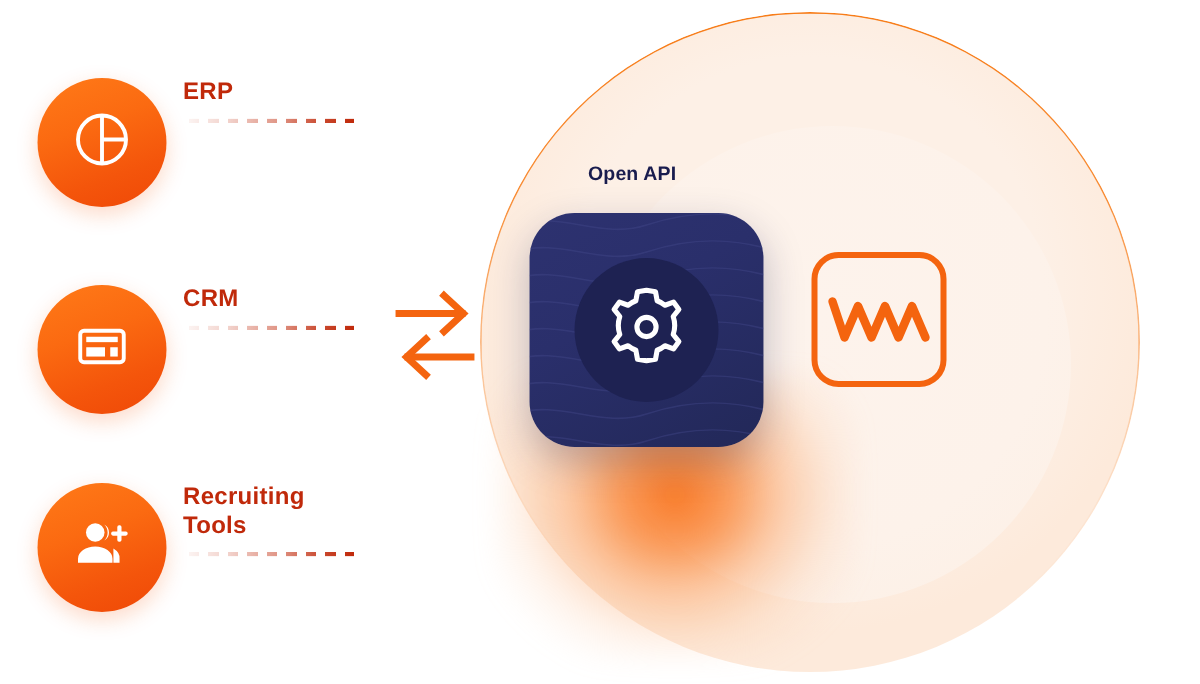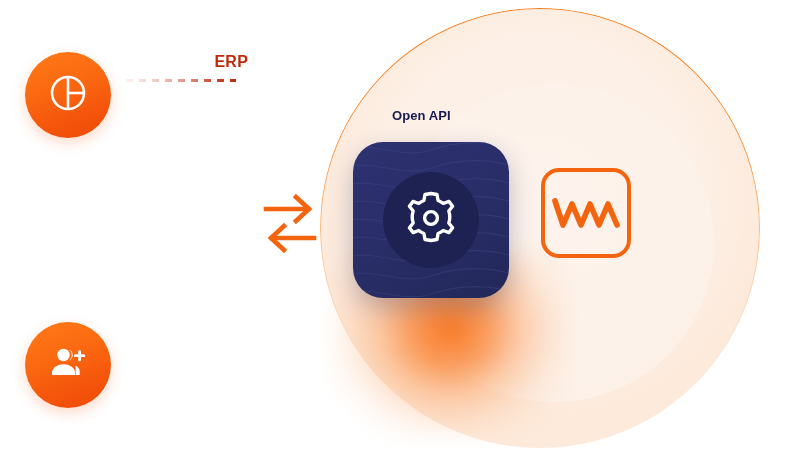--- a/index.html
+++ b/index.html
@@ -160,21 +160,21 @@
     display: flex;
     align-items: center;
     justify-content: center;
     box-shadow: 0 5px 14px rgba(244,85,11,0.22);
   }
   .row-text {
     position: absolute;
     left: 104px;
     top: 0;
     width: 126px;
-    text-align: right;
+    text-align: left;
   }
   .row-label {
     font-size: 16px;
     font-weight: bold;
     color: #c0290a;
     line-height: 19px;
     letter-spacing: 0.2px;
   }
   .dash {
     margin-top: 8px;
@@ -220,33 +220,54 @@
           <line x1="21" y1="21" x2="37" y2="21" stroke="#ffffff" stroke-width="2.6"></line>
         </svg>
       </span>
     </div>
     <div class="row-text">
       <div class="row-label">ERP</div>
       <div class="dash"></div>
     </div>
   </div>
 
+  <div class="source-row" style="top:190px;">
+    <div class="bubble">
+      <span>
+        <svg width="42" height="42" viewBox="0 0 42 42">
+          <rect x="6.5" y="10.5" width="29" height="21" rx="2.5" fill="none" stroke="#ffffff" stroke-width="2.6"></rect>
+          <rect x="10.5" y="14.5" width="21" height="3.6" fill="#ffffff"></rect>
+          <rect x="10.5" y="21.5" width="12.5" height="6.2" fill="#ffffff"></rect>
+          <rect x="26.5" y="21.5" width="5" height="6.2" fill="#ffffff"></rect>
+        </svg>
+      </span>
+    </div>
+    <div class="row-text">
+      <div class="row-label">CRM</div>
+      <div class="dash"></div>
+    </div>
+  </div>
 
   <div class="source-row" style="top:322px;">
     <div class="bubble">
       <span>
         <svg width="46" height="46" viewBox="0 0 46 46">
           <circle cx="18.5" cy="15" r="6.2" fill="#ffffff"></circle>
           <path d="M24.5 9.6 a6.2 6.2 0 0 1 0 10.8 a7.6 7.6 0 0 0 0 -10.8 z" fill="#ffffff"></path>
           <path d="M7 32.5 a11.5 8.2 0 0 1 23 0 v2.6 H7 z" fill="#ffffff"></path>
           <path d="M30.6 25.6 a11.5 8.2 0 0 1 4.1 6.9 v2.6 h-4.1 z" fill="#ffffff"></path>
           <rect x="33.2" y="10.2" width="2.8" height="11" rx="1.2" fill="#ffffff"></rect>
           <rect x="29.1" y="14.3" width="11" height="2.8" rx="1.2" fill="#ffffff"></rect>
         </svg>
       </span>
+    </div>
+    <div class="row-text">
+      <div class="row-label">Recruiting</div>
+      <div class="row-label">Tools</div>
+      <div class="dash"></div>
     </div>
   </div>
 
   <div class="exchange">
     <svg width="56" height="64" viewBox="0 0 56 64">
       <g fill="none" stroke="#f4640f" stroke-width="4.6" stroke-linecap="square" stroke-linejoin="miter">
         <line x1="4" y1="17" x2="46" y2="17"></line>
         <polyline points="34,5 47,17 34,29"></polyline>
         <line x1="52" y1="46" x2="10" y2="46"></line>
         <polyline points="22,34 9,46 22,58"></polyline>

